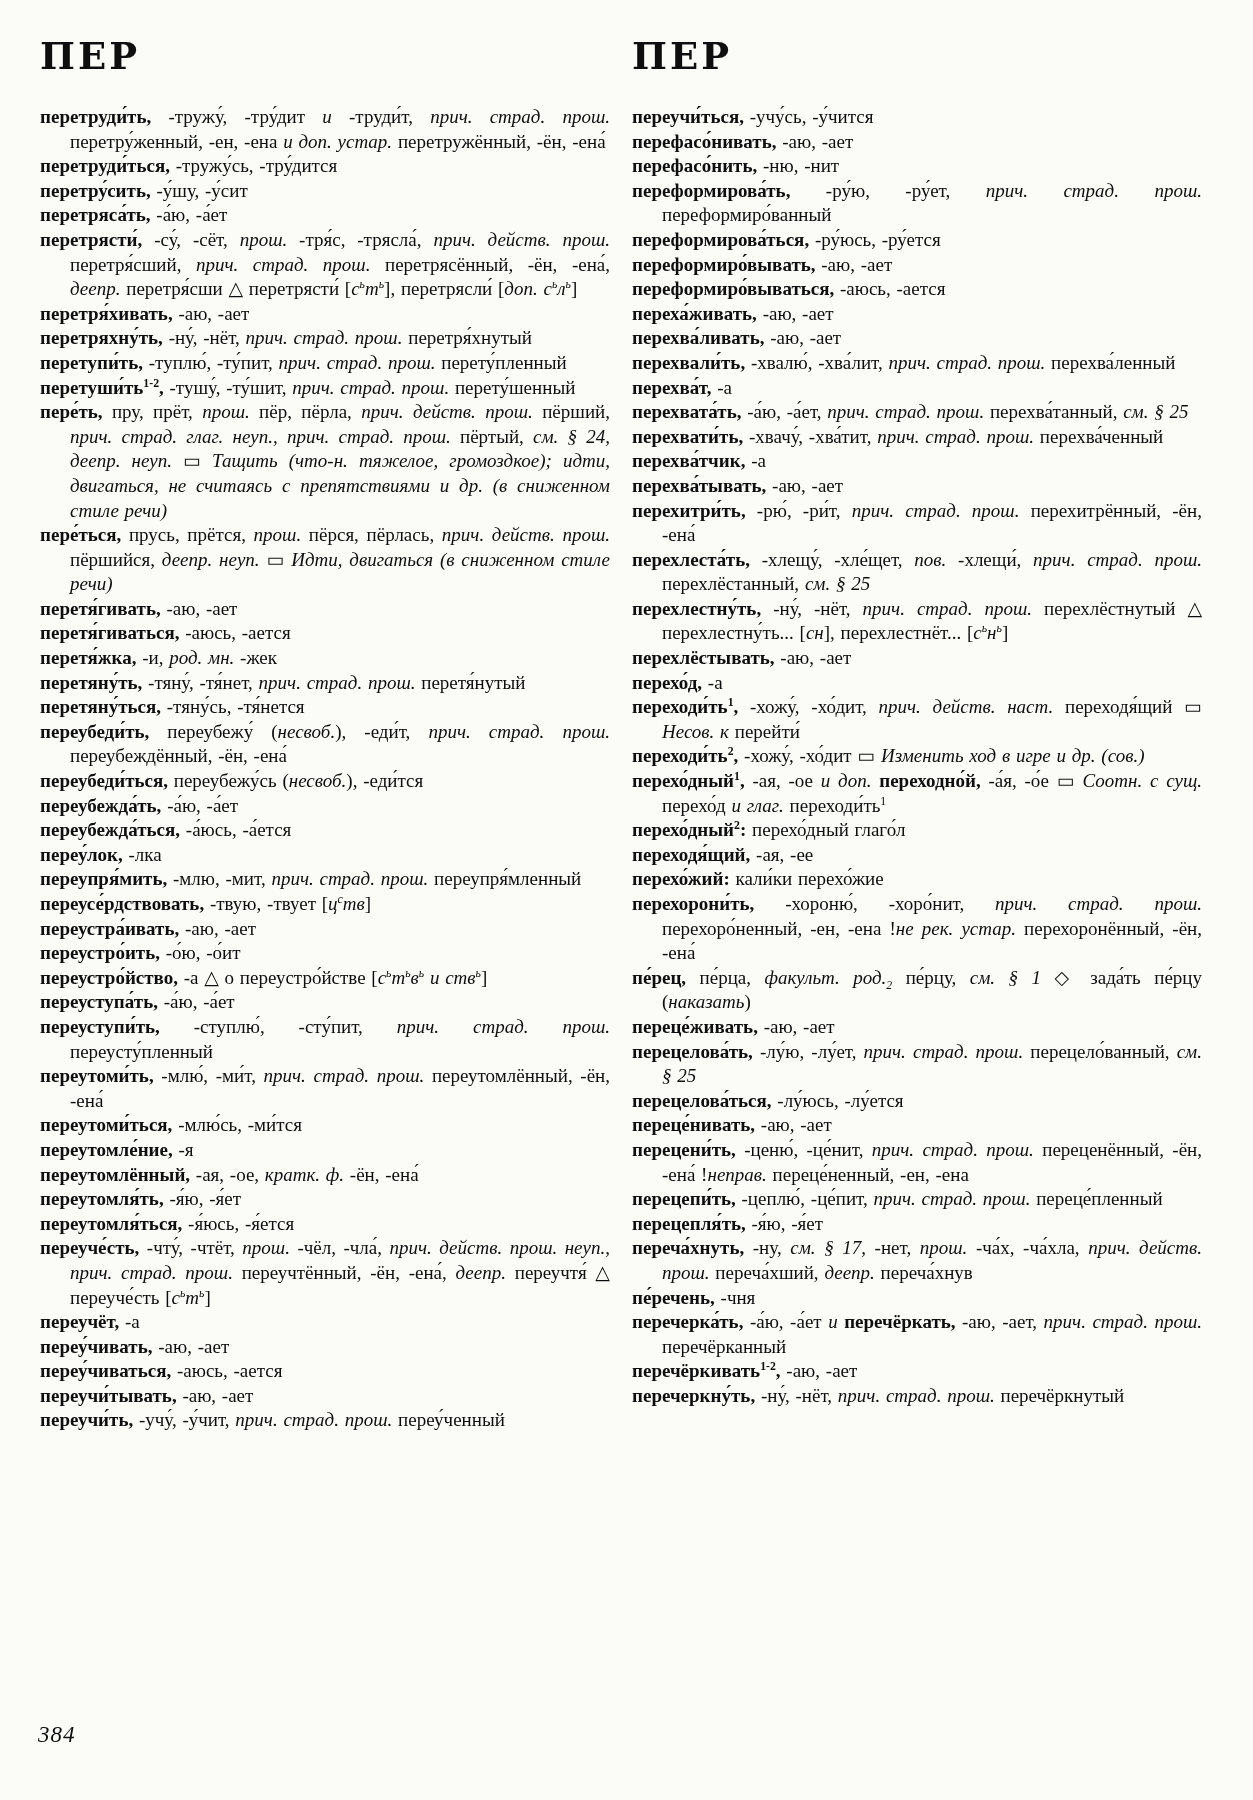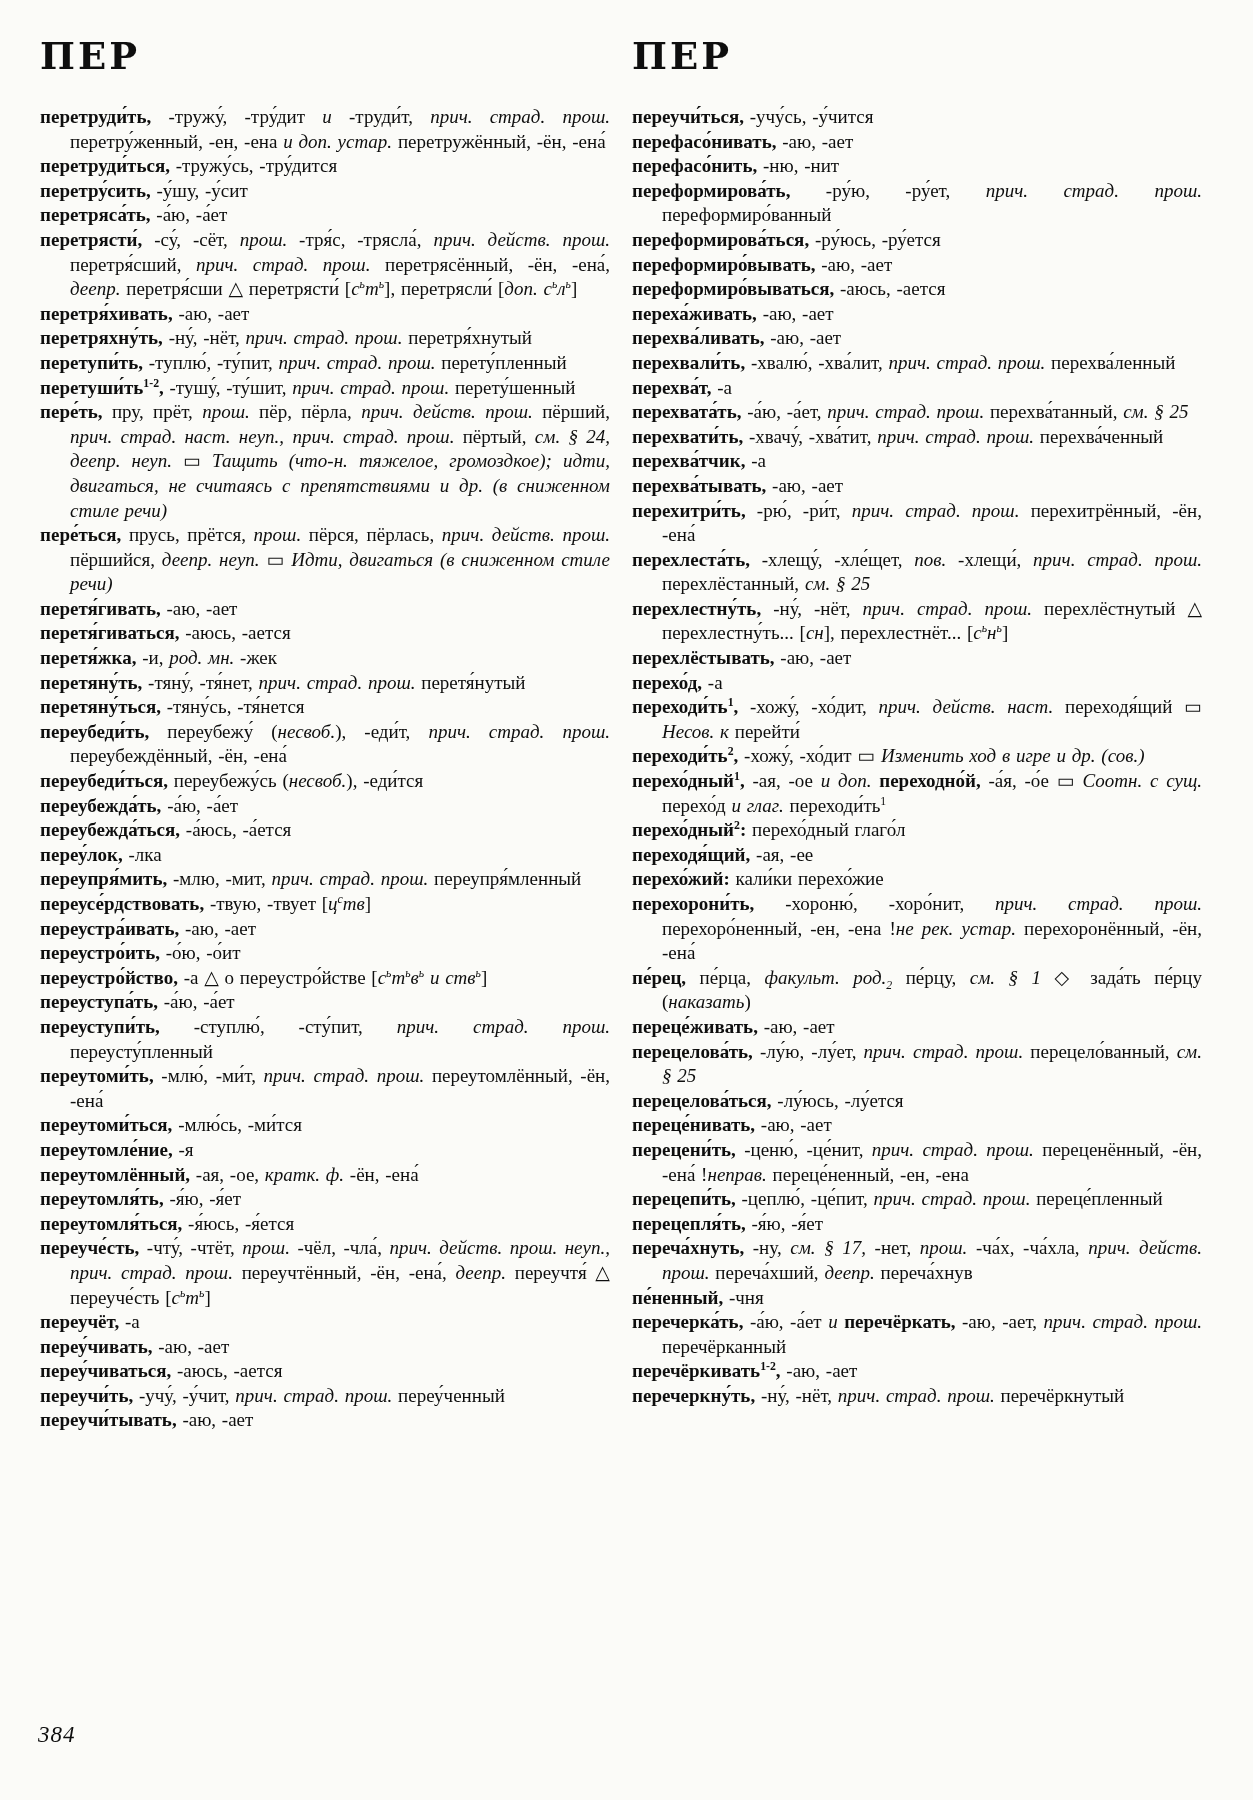--- a/index.html
+++ b/index.html
@@ -27,21 +27,21 @@
       <div>
           <p class="entry"><b>перетруди́ть,</b> -тружу́, -тру́дит <i>и</i> -труди́т, <i>прич. страд. прош.</i> перетру́женный, -ен, -ена <i>и доп. устар.</i> перетружённый, -ён, -ена́</p>
           <p class="entry"><b>перетруди́ться,</b> -тружу́сь, -тру́дится</p>
           <p class="entry"><b>перетру́сить,</b> -у́шу, -у́сит</p>
           <p class="entry"><b>перетряса́ть,</b> -а́ю, -а́ет</p>
           <p class="entry"><b>перетрясти́,</b> -су́, -сёт, <i>прош.</i> -тря́с, -трясла́, <i>прич. действ. прош.</i> перетря́сший, <i>прич. страд. прош.</i> перетрясённый, -ён, -ена́, <i>деепр.</i> перетря́сши △ перетрясти́ [<i>с<sup>ь</sup>т<sup>ь</sup></i>], перетрясли́ [<i>доп. с<sup>ь</sup>л<sup>ь</sup></i>]</p>
           <p class="entry"><b>перетря́хивать,</b> -аю, -ает</p>
           <p class="entry"><b>перетряхну́ть,</b> -ну́, -нёт, <i>прич. страд. прош.</i> перетря́хнутый</p>
           <p class="entry"><b>перетупи́ть,</b> -туплю́, -ту́пит, <i>прич. страд. прош.</i> перету́пленный</p>
           <p class="entry"><b>перетуши́ть<sup>1-2</sup>,</b> -тушу́, -ту́шит, <i>прич. страд. прош.</i> перету́шенный</p>
-          <p class="entry"><b>пере́ть,</b> пру, прёт, <i>прош.</i> пёр, пёрла, <i>прич. действ. прош.</i> пёрший, <i>прич. страд. наст. неуп., прич. страд. прош.</i> пёртый, <i>см. § 24, деепр. неуп.</i> ▭ <i>Тащить (что-н. тяжелое, громоздкое); идти, двигаться, не считаясь с препятствиями и др. (в сниженном стиле речи)</i></p>
+          <p class="entry"><b>пере́ть,</b> пру, прёт, <i>прош.</i> пёр, пёрла, <i>прич. действ. прош.</i> пёрший, <i>прич. страд. глаг. неуп., прич. страд. прош.</i> пёртый, <i>см. § 24, деепр. неуп.</i> ▭ <i>Тащить (что-н. тяжелое, громоздкое); идти, двигаться, не считаясь с препятствиями и др. (в сниженном стиле речи)</i></p>
           <p class="entry"><b>пере́ться,</b> прусь, прётся, <i>прош.</i> пёрся, пёрлась, <i>прич. действ. прош.</i> пёршийся, <i>деепр. неуп.</i> ▭ <i>Идти, двигаться (в сниженном стиле речи)</i></p>
           <p class="entry"><b>перетя́гивать,</b> -аю, -ает</p>
           <p class="entry"><b>перетя́гиваться,</b> -аюсь, -ается</p>
           <p class="entry"><b>перетя́жка,</b> -и, <i>род. мн.</i> -жек</p>
           <p class="entry"><b>перетяну́ть,</b> -тяну́, -тя́нет, <i>прич. страд. прош.</i> перетя́нутый</p>
           <p class="entry"><b>перетяну́ться,</b> -тяну́сь, -тя́нется</p>
           <p class="entry"><b>переубеди́ть,</b> переубежу́ (<i>несвоб.</i>), -еди́т, <i>прич. страд. прош.</i> переубеждённый, -ён, -ена́</p>
           <p class="entry"><b>переубеди́ться,</b> переубежу́сь (<i>несвоб.</i>), -еди́тся</p>
           <p class="entry"><b>переубежда́ть,</b> -а́ю, -а́ет</p>
           <p class="entry"><b>переубежда́ться,</b> -а́юсь, -а́ется</p>
@@ -56,22 +56,22 @@
           <p class="entry"><b>переутоми́ть,</b> -млю́, -ми́т, <i>прич. страд. прош.</i> переутомлённый, -ён, -ена́</p>
           <p class="entry"><b>переутоми́ться,</b> -млю́сь, -ми́тся</p>
           <p class="entry"><b>переутомле́ние,</b> -я</p>
           <p class="entry"><b>переутомлённый,</b> -ая, -ое, <i>кратк. ф.</i> -ён, -ена́</p>
           <p class="entry"><b>переутомля́ть,</b> -я́ю, -я́ет</p>
           <p class="entry"><b>переутомля́ться,</b> -я́юсь, -я́ется</p>
           <p class="entry"><b>переуче́сть,</b> -чту́, -чтёт, <i>прош.</i> -чёл, -чла́, <i>прич. действ. прош. неуп., прич. страд. прош.</i> переучтённый, -ён, -ена́, <i>деепр.</i> переучтя́ △ переуче́сть [<i>с<sup>ь</sup>т<sup>ь</sup></i>]</p>
           <p class="entry"><b>переучёт,</b> -а</p>
           <p class="entry"><b>переу́чивать,</b> -аю, -ает</p>
           <p class="entry"><b>переу́чиваться,</b> -аюсь, -ается</p>
+          <p class="entry"><b>переучи́тывать,</b> -аю, -ает</p>
           <p class="entry"><b>переучи́ть,</b> -учу́, -у́чит, <i>прич. страд. прош.</i> переу́ченный</p>
-          <p class="entry"><b>переучи́тывать,</b> -аю, -ает</p>
         </div>
     </div>
     <div class="col">
       <div class="col-header">ПЕР</div>
       <div>
           <p class="entry"><b>переучи́ться,</b> -учу́сь, -у́чится</p>
           <p class="entry"><b>перефасо́нивать,</b> -аю, -ает</p>
           <p class="entry"><b>перефасо́нить,</b> -ню, -нит</p>
           <p class="entry"><b>переформирова́ть,</b> -ру́ю, -ру́ет, <i>прич. страд. прош.</i> переформиро́ванный</p>
           <p class="entry"><b>переформирова́ться,</b> -ру́юсь, -ру́ется</p>
@@ -99,21 +99,21 @@
           <p class="entry"><b>перехорони́ть,</b> -хороню́, -хоро́нит, <i>прич. страд. прош.</i> перехоро́ненный, -ен, -ена !<i>не рек. устар.</i> перехоронённый, -ён, -ена́</p>
           <p class="entry"><b>пе́рец,</b> пе́рца, <i>факульт. род.<sub>2</sub></i> пе́рцу, <i>см. § 1</i> ◇ зада́ть пе́рцу (<i>наказать</i>)</p>
           <p class="entry"><b>переце́живать,</b> -аю, -ает</p>
           <p class="entry"><b>перецелова́ть,</b> -лу́ю, -лу́ет, <i>прич. страд. прош.</i> перецело́ванный, <i>см. § 25</i></p>
           <p class="entry"><b>перецелова́ться,</b> -лу́юсь, -лу́ется</p>
           <p class="entry"><b>переце́нивать,</b> -аю, -ает</p>
           <p class="entry"><b>перецени́ть,</b> -ценю́, -це́нит, <i>прич. страд. прош.</i> переценённый, -ён, -ена́ !<i>неправ.</i> переце́ненный, -ен, -ена</p>
           <p class="entry"><b>перецепи́ть,</b> -цеплю́, -це́пит, <i>прич. страд. прош.</i> переце́пленный</p>
           <p class="entry"><b>перецепля́ть,</b> -я́ю, -я́ет</p>
           <p class="entry"><b>переча́хнуть,</b> -ну, <i>см. § 17,</i> -нет, <i>прош.</i> -ча́х, -ча́хла, <i>прич. действ. прош.</i> переча́хший, <i>деепр.</i> переча́хнув</p>
-          <p class="entry"><b>пе́ненный,</b> -чня</p>
+          <p class="entry"><b>пе́речень,</b> -чня</p>
           <p class="entry"><b>перечерка́ть,</b> -а́ю, -а́ет <i>и</i> <b>перечёркать,</b> -аю, -ает, <i>прич. страд. прош.</i> перечёрканный</p>
           <p class="entry"><b>перечёркивать<sup>1-2</sup>,</b> -аю, -ает</p>
           <p class="entry"><b>перечеркну́ть,</b> -ну́, -нёт, <i>прич. страд. прош.</i> перечёркнутый</p>
         </div>
     </div>
   </div>
   <div class="page-number">384</div>
 </div>
 
 </body></html>

